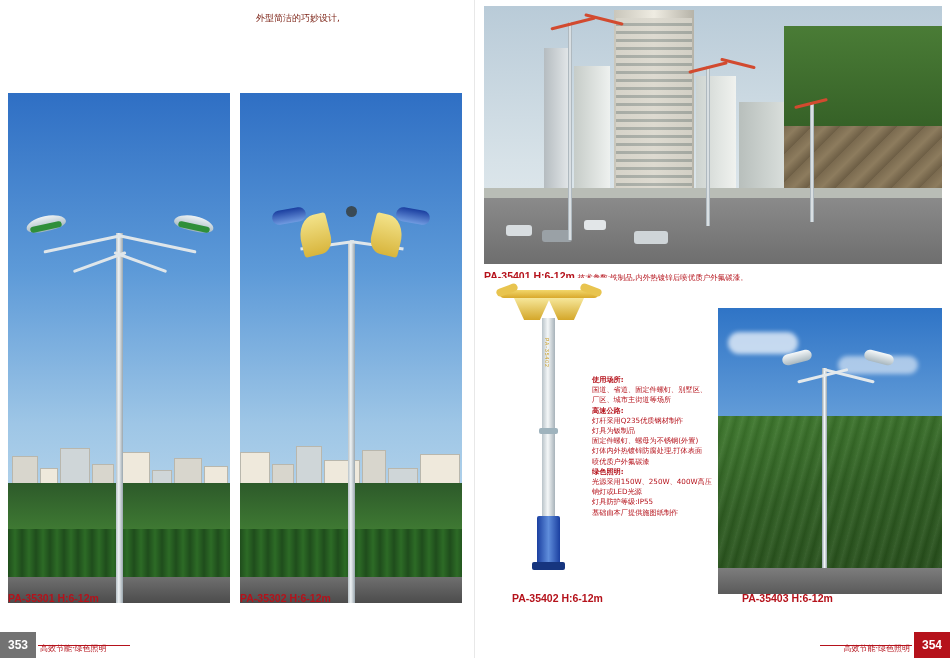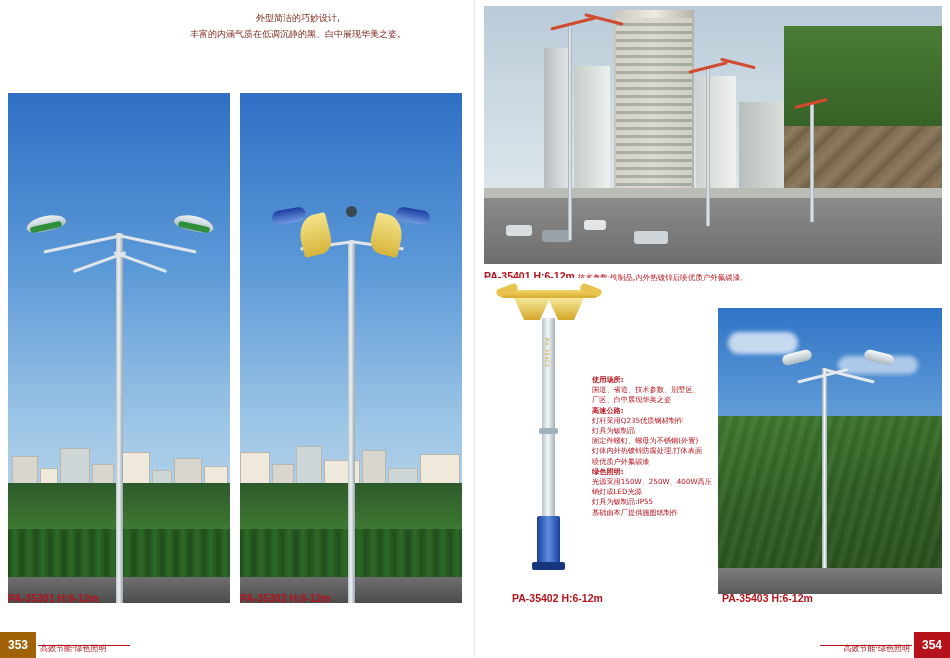--- a/index.html
+++ b/index.html
@@ -85,21 +85,21 @@
   }
   .specs .hd { font-weight:bold; }
   .specs div { white-space:nowrap; }
 
   
   .footer-left {
     position:absolute; left:0; bottom:0; width:170px; height:26px;
   }
   .fl-num {
     position:absolute; left:0; bottom:0; width:36px; height:26px;
-    background:#a16207; color:#fff; font-size:12px; font-weight:bold;
+    background:#737373; color:#fff; font-size:12px; font-weight:bold;
     display:flex; align-items:center; justify-content:center;
   }
   .fl-txt {
     position:absolute; left:40px; bottom:4px; font-size:8px; color:#b5121b;
     font-family:"DejaVu Sans", sans-serif; white-space:nowrap;
   }
   .footer-right {
     position:absolute; right:0; bottom:0; width:180px; height:26px;
   }
   .fr-num {
@@ -115,21 +115,20 @@
   .rule-r { position:absolute; right:38px; bottom:12px; width:92px; height:1px; background:#b5121b;}
   .spine { position:absolute; left:474px; top:0; bottom:0; width:1px; background:#e8e8e8; }
 </style>
 </head>
 <body>
 
 <div class="page">
 
   <div class="intro">
     <div>外型简洁的巧妙设计,</div>
-    <div>丰富的内涵气质在低调沉静的黑、白中展现华美之姿。</div>
   </div>
 
   <div class="spine"></div>
 
   <div class="photo" id="p1">
     <div class="sky"></div>
 
     <div class="cityline">
       <div class="bldg" style="left:4px;width:26px;height:52px;"></div>
       <div class="bldg b2" style="left:32px;width:18px;height:40px;"></div>
@@ -241,51 +240,51 @@
 
     <div style="position:absolute;left:60px;top:60px;font-size:5px;color:#c99b1f;writing-mode:vertical-rl;letter-spacing:1px;">PA-35402</div>
   </div>
   <div class="cap" style="left:512px;top:592px;">
     <span>PA-35402</span>
     <span>H:6-12m</span>
   </div>
 
   <div class="specs">
     <div class="hd">使用场所:</div>
-    <div>国道、省道、技术参数、别墅区、</div>
-    <div>厂区、白中展现华美之姿</div>
+    <div>国道、省道、固定件螺钉、别墅区、</div>
+    <div>厂区、城市主街道等场所</div>
     <div class="hd">高速公路:</div>
     <div>灯杆采用Q235优质钢材制作</div>
     <div>灯具为钣制品</div>
     <div>固定件螺钉、螺母为不锈钢(外置)</div>
     <div>灯体内外热镀锌防腐处理,打体表面</div>
     <div>喷优质户外氟碳漆</div>
     <div class="hd">绿色照明:</div>
     <div>光源采用150W、250W、400W高压</div>
     <div>钠灯或LED光源</div>
-    <div>灯具为钣制品:IP55</div>
+    <div>灯具防护等级:IP55</div>
     <div>基础由本厂提供施图纸制作</div>
   </div>
 
   <div class="photo" id="p5">
     <div class="sky" style="background:linear-gradient(#2f74c6,#79aee0 55%,#bcd8ec);"></div>
     <div style="position:absolute;left:10px;top:24px;width:70px;height:22px;background:rgba(255,255,255,.7);border-radius:12px;filter:blur(2px);"></div>
     <div style="position:absolute;left:120px;top:48px;width:80px;height:18px;background:rgba(255,255,255,.55);border-radius:12px;filter:blur(2px);"></div>
 
     <div style="position:absolute;left:0;top:108px;right:0;bottom:0;background:linear-gradient(170deg,#3f7a2e 0%,#2f5e22 45%,#244a19 100%);"></div>
     <div style="position:absolute;left:0;top:108px;right:0;bottom:0;background:repeating-linear-gradient(105deg,rgba(255,255,255,.07) 0px,rgba(0,0,0,.08) 6px,rgba(255,255,255,.05) 12px);"></div>
     <div style="position:absolute;left:0;bottom:0;right:0;height:26px;background:linear-gradient(#7d7d7d,#5a5a5a);"></div>
 
     <div style="position:absolute;left:104px;top:60px;width:5px;height:200px;background:linear-gradient(90deg,#9aa6ae,#f2f6f7,#9aa6ae);"></div>
     <div style="position:absolute;left:78px;top:60px;width:52px;height:3px;background:#e3e9ec;border-radius:2px;transform:rotate(-14deg);transform-origin:right center;"></div>
     <div style="position:absolute;left:106px;top:60px;width:52px;height:3px;background:#e3e9ec;border-radius:2px;transform:rotate(14deg);transform-origin:left center;"></div>
     <div style="position:absolute;left:64px;top:44px;width:30px;height:11px;background:linear-gradient(#f6f9fa,#a9b8c0);border-radius:6px;transform:rotate(-14deg);"></div>
     <div style="position:absolute;left:146px;top:44px;width:30px;height:11px;background:linear-gradient(#f6f9fa,#a9b8c0);border-radius:6px;transform:rotate(14deg);"></div>
   </div>
-  <div class="cap" style="left:722px;top:592px;">
+  <div class="cap" style="left:742px;top:592px;">
     <span>PA-35403</span>
     <span>H:6-12m</span>
   </div>
 
   <div class="footer-left">
     <div class="fl-num">353</div>
     <div class="fl-txt">高效节能·绿色照明</div>
   </div>
   <div class="rule-l"></div>
 

